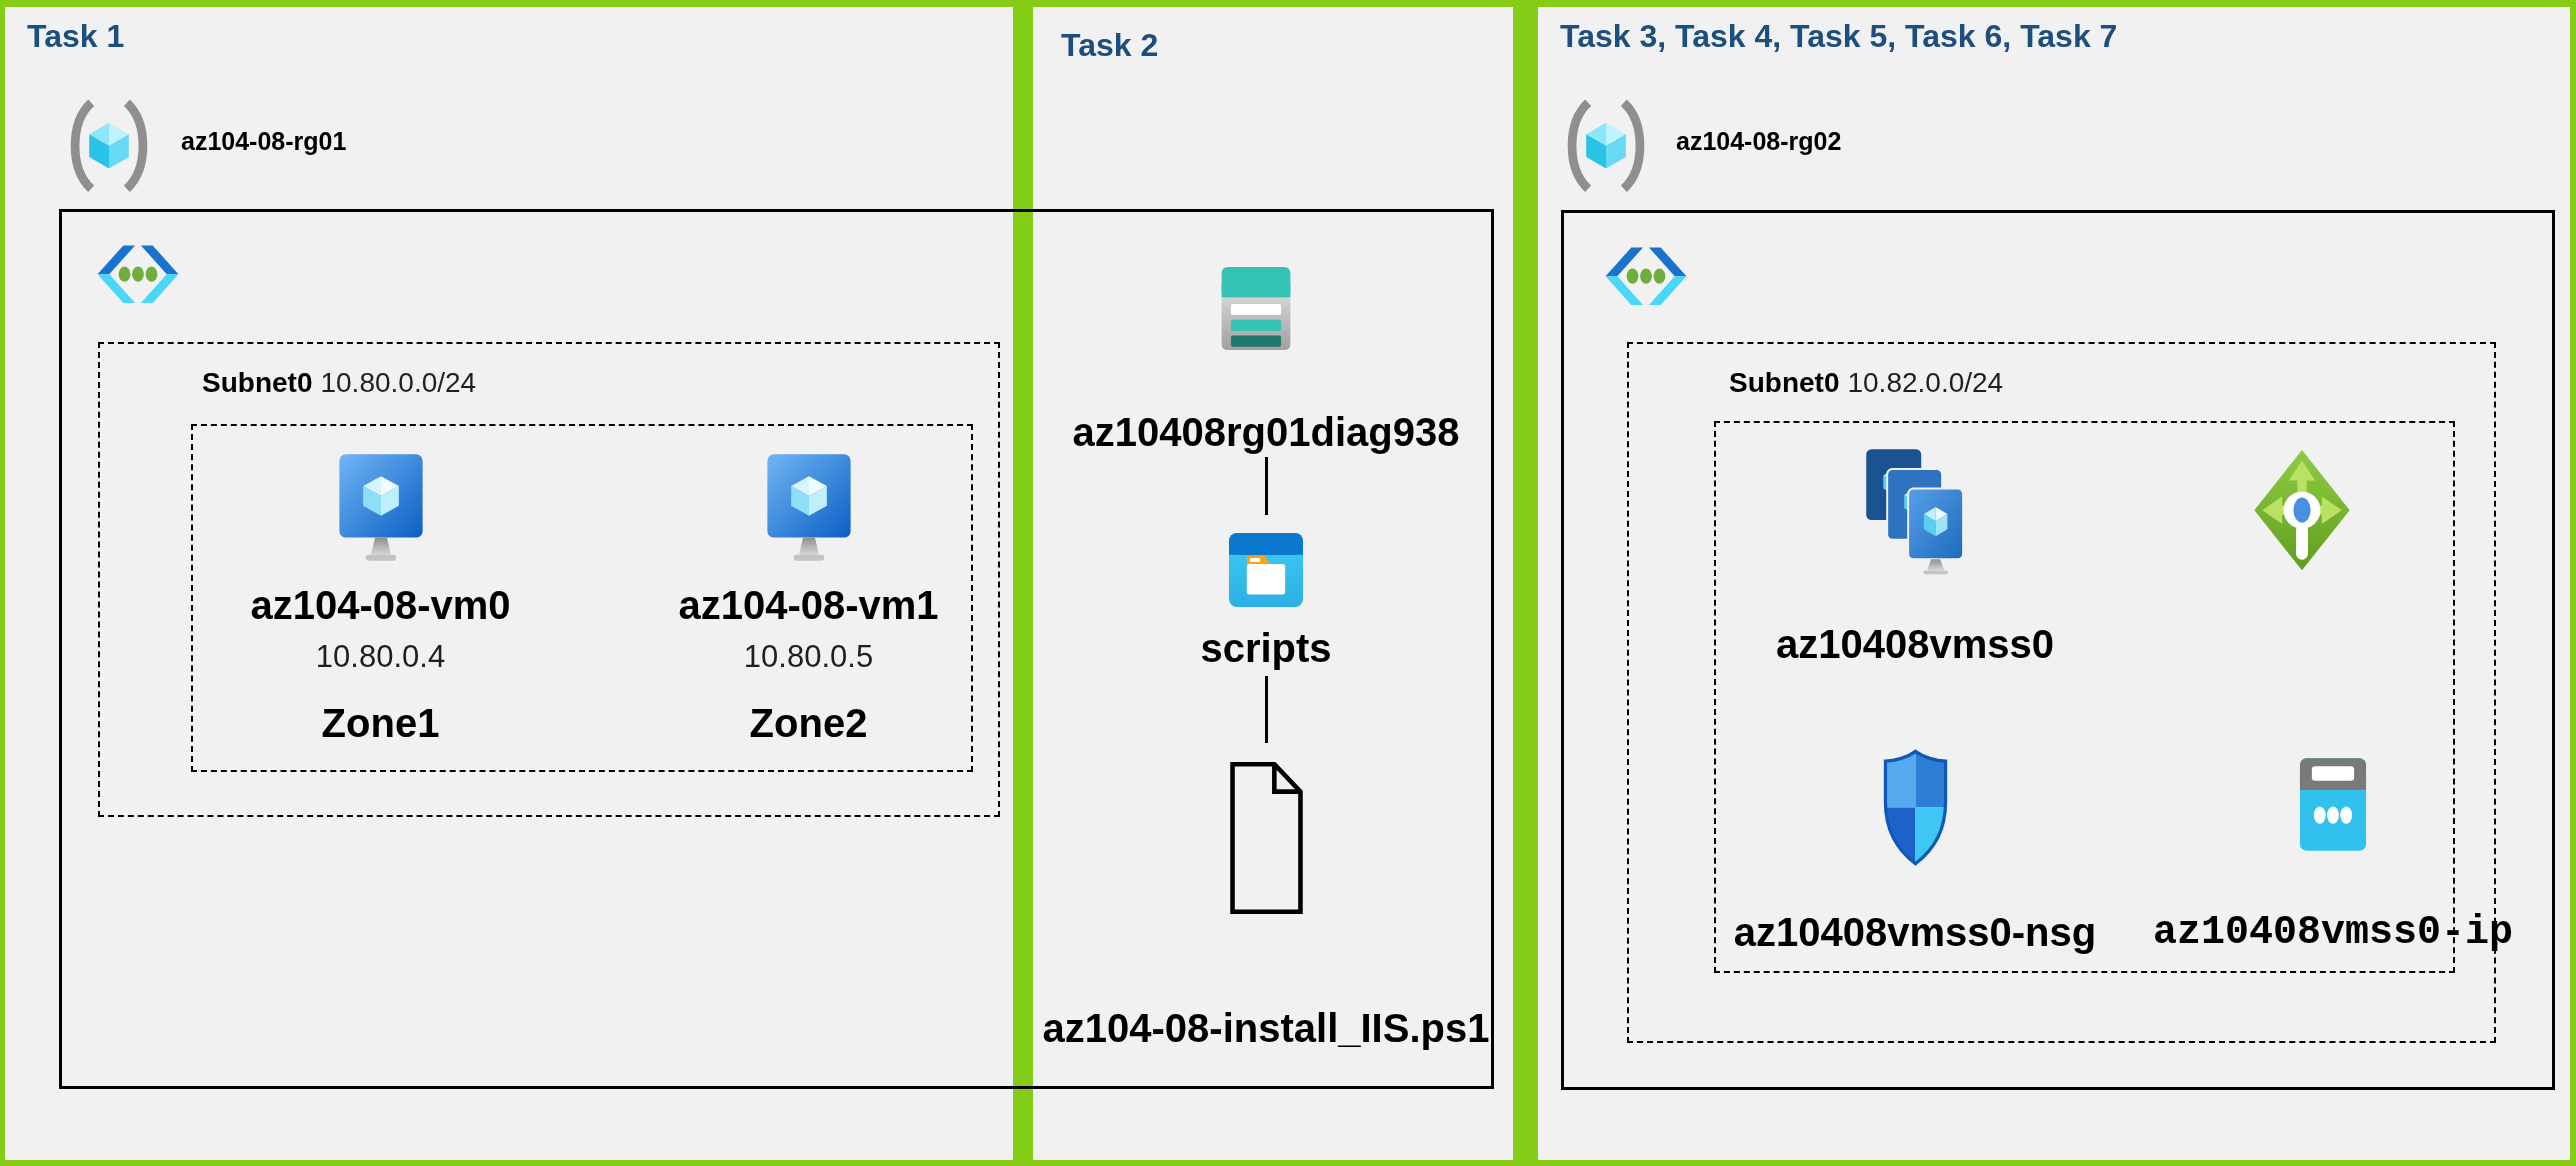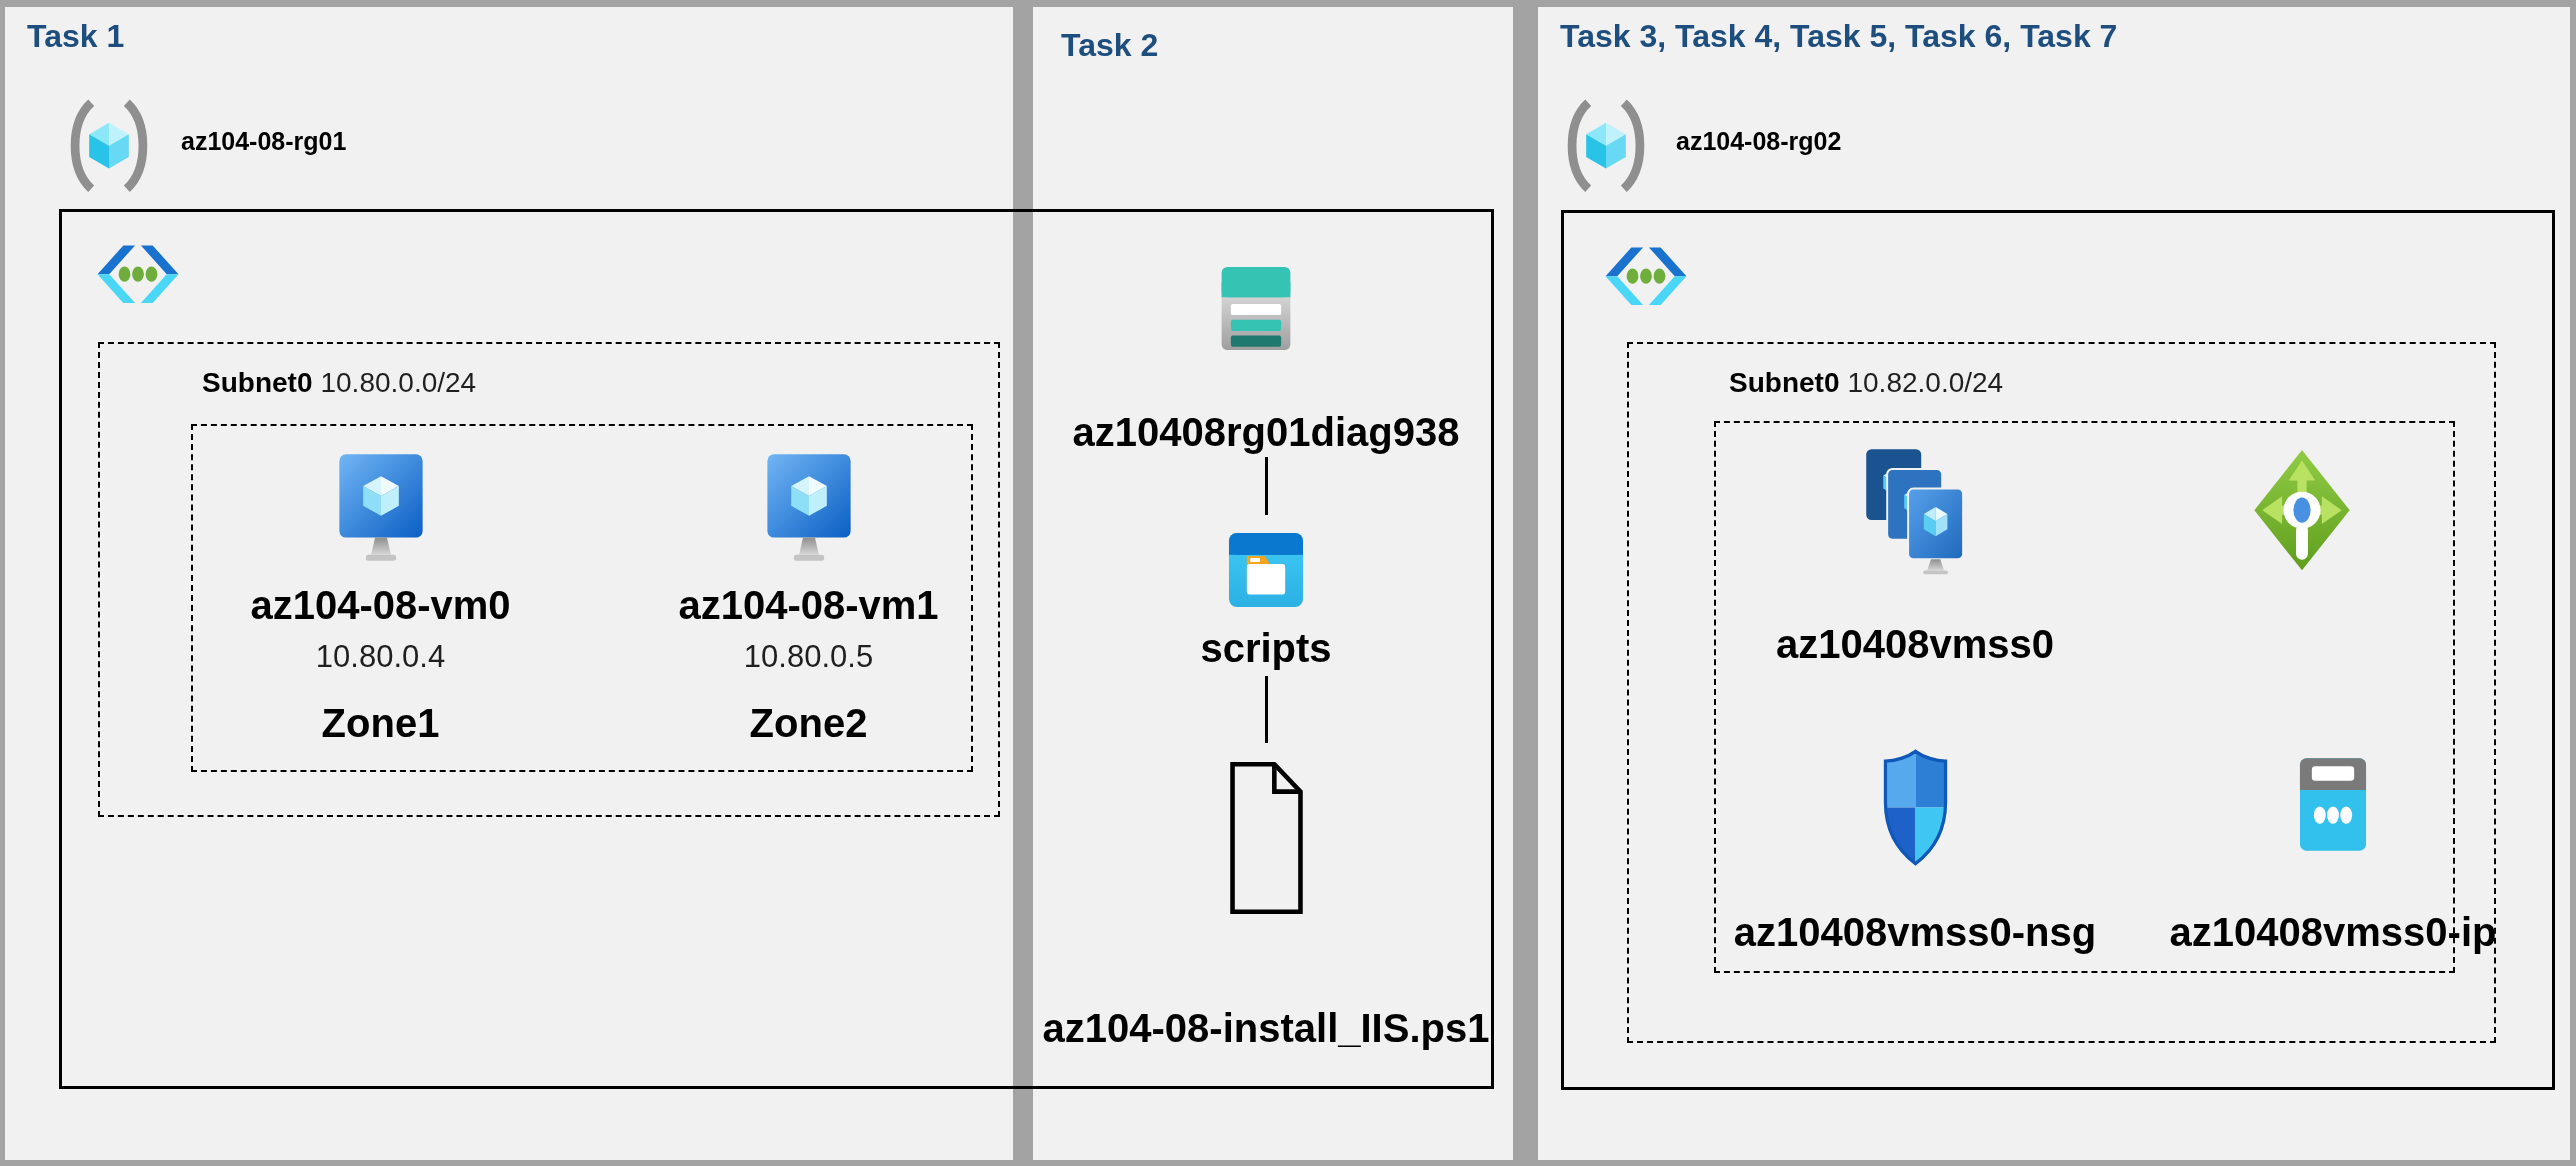--- a/index.html
+++ b/index.html
@@ -1,16 +1,16 @@
 <!DOCTYPE html>
 <html style="font-size:10.8px"><head>
 <meta charset="utf-8">
 <style>
   html,body{margin:0;padding:0;background:#ffffff;}
-  #canvas{position:relative;width:2576px;height:1166px;background:#a3a3a3;
+  #canvas{position:relative;width:2576px;height:1166px;background:#84cc16;
           font-family:"Liberation Sans",sans-serif;overflow:hidden;}
   .panel{position:absolute;top:6.7px;height:1153px;background:#f1f1f2;}
   .abs{position:absolute;}
   .hdr{position:absolute;font-size:32px;font-weight:bold;color:#1d4e7d;white-space:nowrap;}
   .rgname{position:absolute;font-size:25px;font-weight:bold;color:#000;white-space:nowrap;}
   .titleline{position:absolute;font-size:31px;color:#000;white-space:nowrap;}
   .titleline .b{font-weight:bold;}
   .titleline .r{font-weight:normal;color:#1f1f1f;margin-left:9.4px;}
   .subnetlbl{position:absolute;font-size:28px;color:#000;white-space:nowrap;}
   .subnetlbl .b{font-weight:bold;}
@@ -273,16 +273,16 @@
     <svg width="74" height="101" viewBox="0 0 112 152">
       <rect x="6" y="6" width="100" height="140" rx="10" fill="#32c1ec"></rect>
       <rect x="6" y="6" width="100" height="48" rx="10" fill="#7a7a7a"></rect>
       <rect x="6" y="32" width="100" height="22" fill="#7a7a7a"></rect>
       <rect x="24" y="18" width="64" height="22" rx="5" fill="#ffffff"></rect>
       <ellipse cx="36" cy="92" rx="9" ry="13" fill="#ffffff"></ellipse>
       <ellipse cx="56" cy="92" rx="9" ry="13" fill="#ffffff"></ellipse>
       <ellipse cx="76" cy="92" rx="9" ry="13" fill="#ffffff"></ellipse>
     </svg>
   </div>
-  <div class="nlabel" style="left:2144px;top:910px;width:378px;">az10408vmss0-ip</div>
+  <div class="nlabel" style="left:2144px;top:910px;width:378px;font-family:Liberation Mono, monospace;">az10408vmss0-ip</div>
 
 </div>
 
 
 </body></html>

